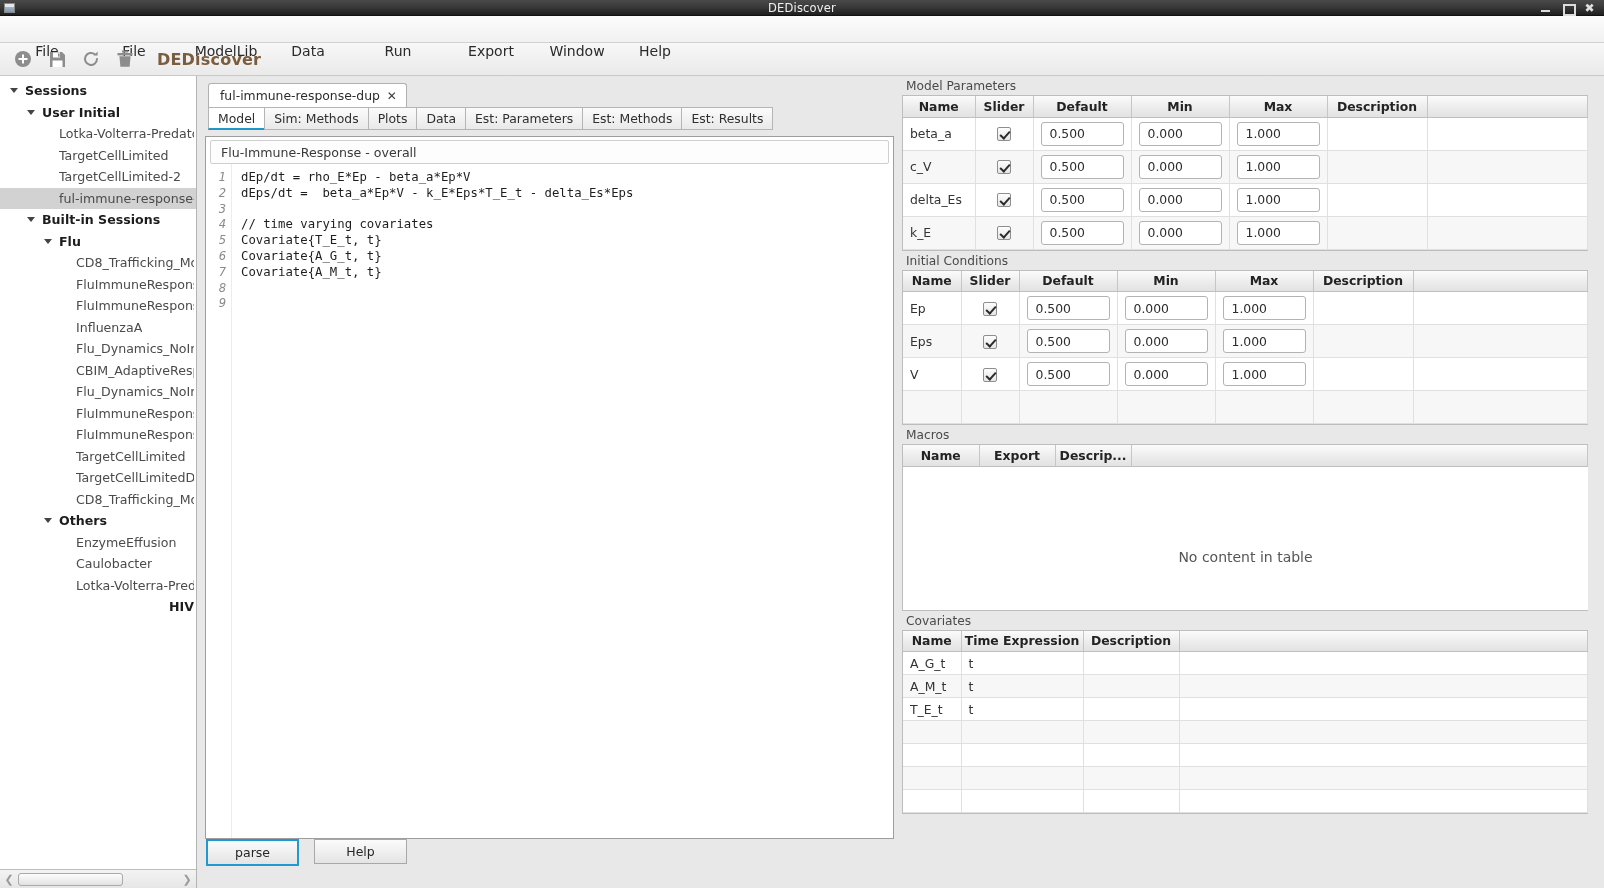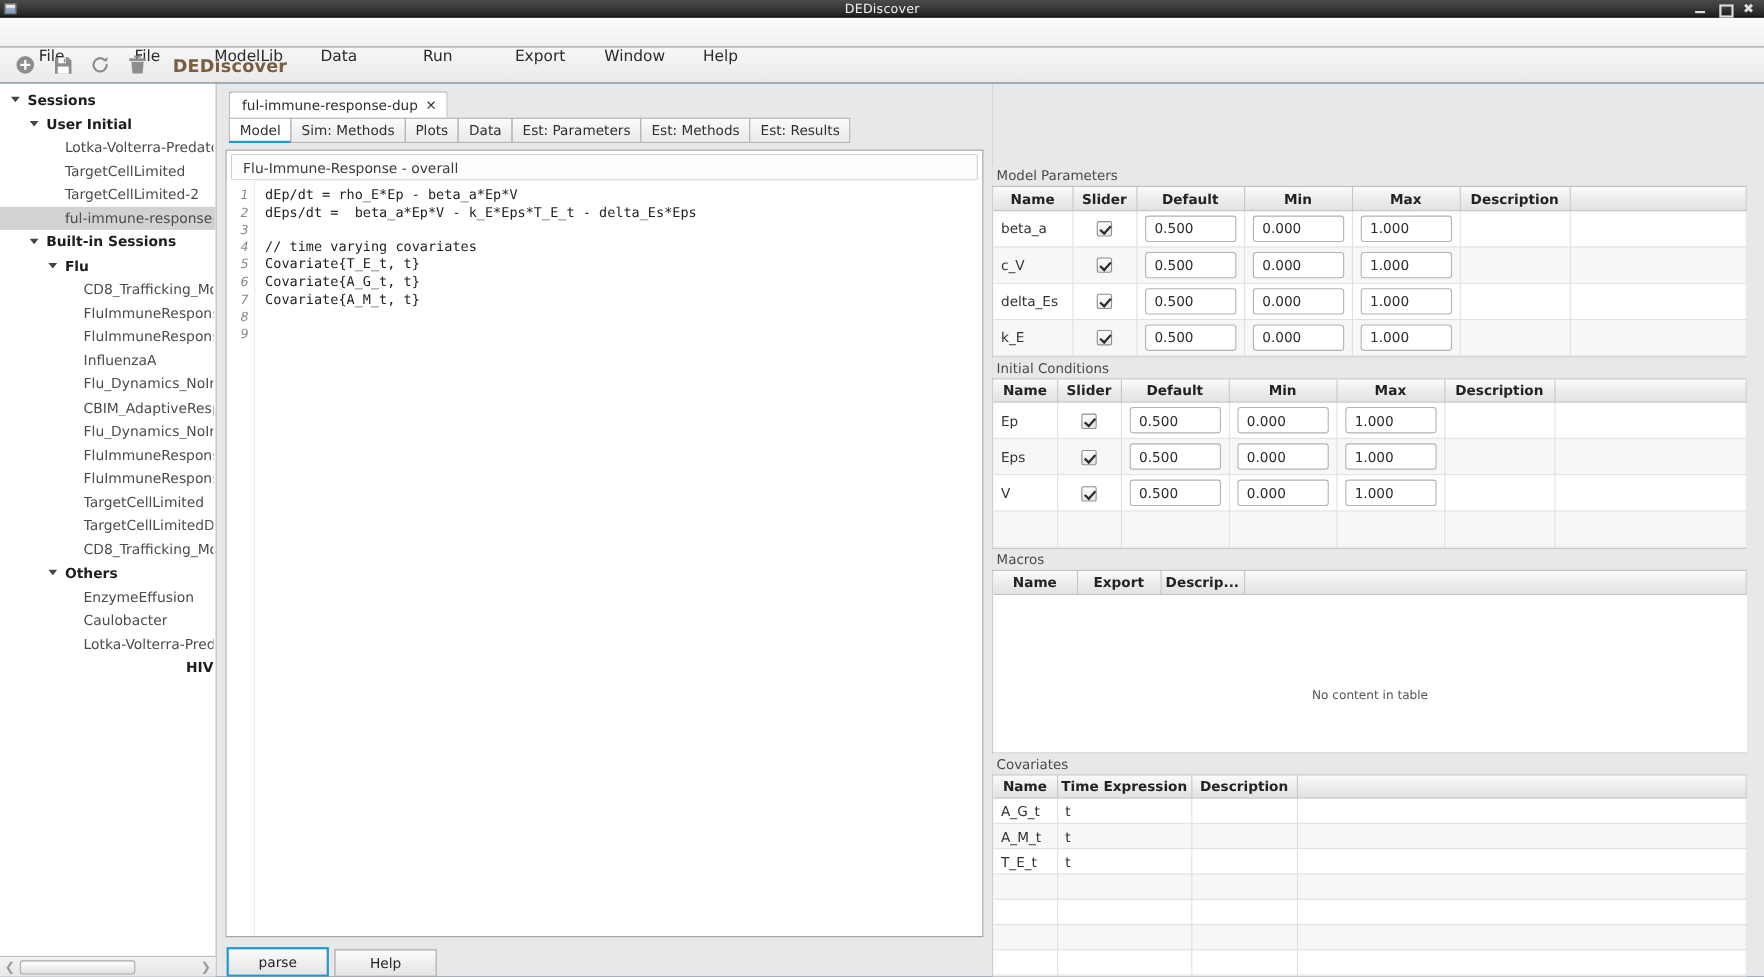--- a/index.html
+++ b/index.html
@@ -62,21 +62,21 @@
     padding-left: 13px; gap: 14px;
   }
   .tbi { width: 20px; height: 20px; display: flex; align-items: center; justify-content: center; cursor: default;}
   .tbi svg { display:block; }
   .brandname {
     margin-left: 8px; font-size: 16px; font-weight: bold;
     color: #7a5c3e; letter-spacing: .2px;
   }
 
   
-  .main { display: flex; width: 100%; height: 812px; background: #3b82f6; }
+  .main { display: flex; width: 100%; height: 812px; background: #5eead4; }
 
   
   .sidebar {
     width: 197px; flex: 0 0 197px;
     background: #ffffff;
     display: flex; flex-direction: column;
     border-right: 1px solid #b4b4b4;
     overflow: hidden;
     position: relative;
   }
@@ -183,21 +183,21 @@
     border-right: 1px solid #ececec;
   }
   .code {
     flex: 1; padding-top: 6px; padding-left: 9px;
     font-family: "DejaVu Sans Mono", "Liberation Mono", monospace;
     font-size: 12.3px; color: #1e1e1e;
     line-height: 15.8px;
     white-space: pre;
   }
 
-  .btnrow { height: 36px; display: flex; align-items: flex-end; gap: 4px; padding-left: 1px; }
+  .btnrow { height: 49px; display: flex; align-items: flex-start; gap: 14px; padding-left: 1px; }
   .btn {
     height: 25px; min-width: 93px; padding: 0 12px;
     background: linear-gradient(to bottom,#fbfbfb,#e4e4e4);
     border: 1px solid #a8a8a8;
     font-size: 12.5px; color: #262626;
     display: flex; align-items: center; justify-content: center;
     cursor: default;
   }
   .btn.focused {
     border: 2px solid #1e9ad0;
@@ -205,21 +205,20 @@
   }
   .btn + .btn { margin-left: 1px; }
 
   
   .right {
     flex: 1; background: #e8e8e8;
     display: flex; flex-direction: column;
     padding: 0 16px 0 0;
     overflow: hidden;
     position: relative;
-    justify-content: flex-end;
   }
   .sec-label {
     font-size: 12.2px; color: #4a4a4a;
     padding: 3px 0 2px 4px;
     background: #e8e8e8;
   }
   .tbl-wrap { background: #ffffff; border: 1px solid #bdbdbd; border-right: none; overflow: hidden; }
   table.grid { border-collapse: collapse; width: 100%; table-layout: fixed; }
   table.grid th {
     background: linear-gradient(to bottom,#fbfbfb 0%, #ececec 55%, #e2e2e2 100%);
@@ -250,21 +249,21 @@
   }
   .nfield {
     width: 100%; height: 24px;
     background: #ffffff;
     border: 1px solid #b3b3b3; border-radius: 3px;
     font-size: 12.4px; color: #2d2d2d;
     display: flex; align-items: center; padding-left: 8px;
   }
   .empty-msg {
     height: 100%; display: flex; align-items: center; justify-content: center;
-    font-size: 11px; color: #555; margin-top: 38px;
+    font-size: 14px; color: #555; margin-top: 38px;
   }
   .macro-body { background:#fff; height: 143px; display:flex; align-items:center; justify-content:center;}
 
   
   table.grid.narrow th { height: 21px; }
   table.grid.narrow td { height: 23px; }
 </style>
 </head>
 <body>
 

